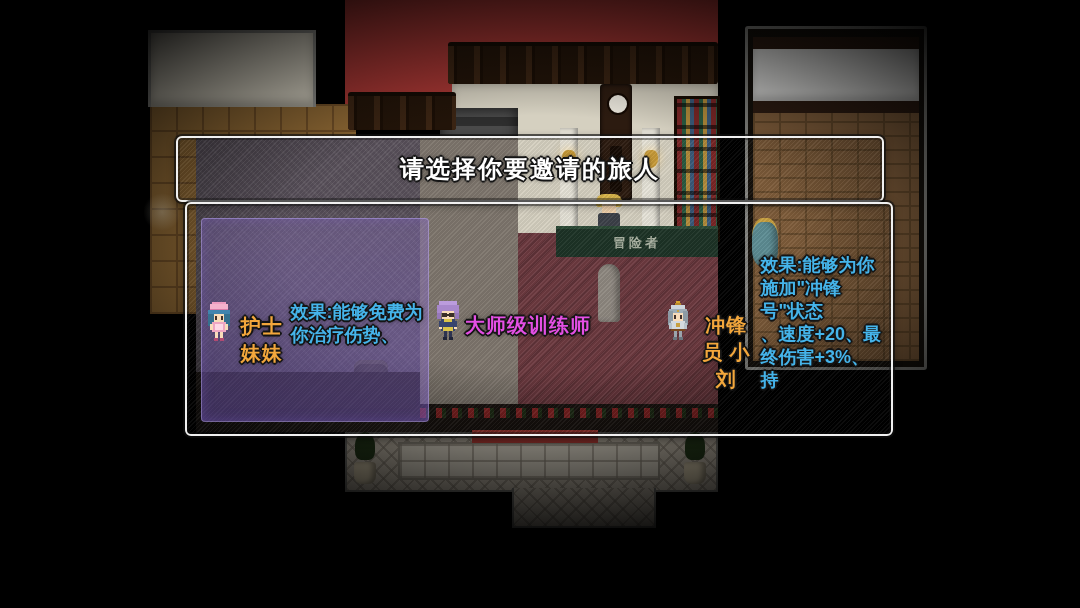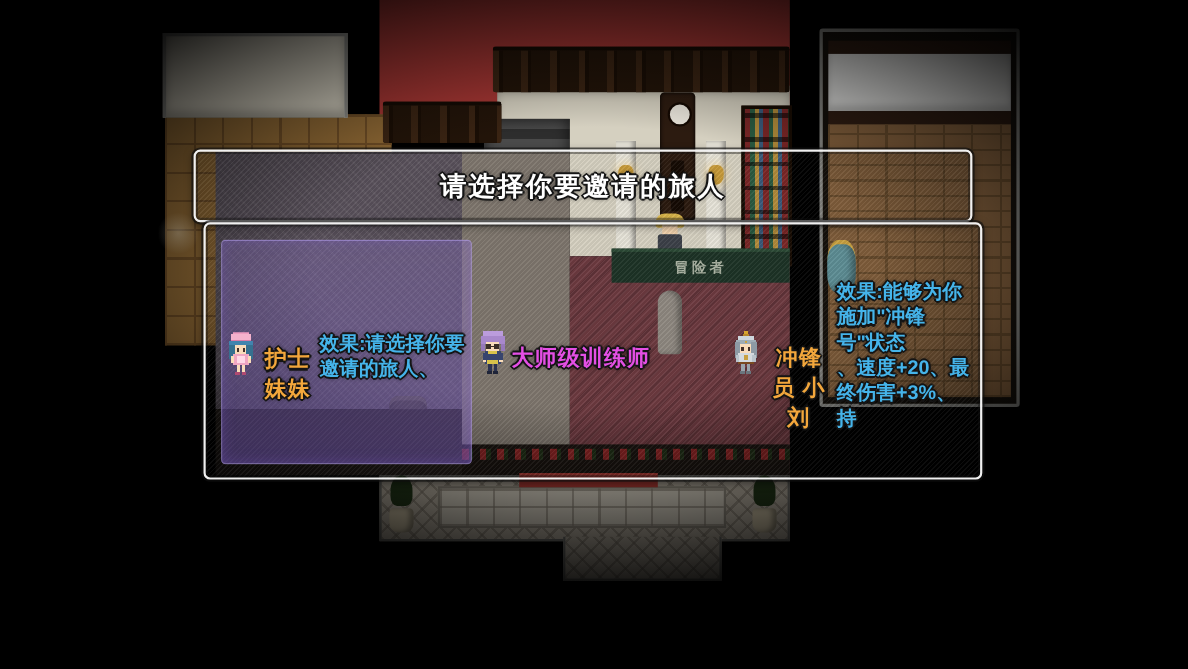--- a/index.html
+++ b/index.html
@@ -175,21 +175,21 @@
           <rect x="4" y="11" width="1.5" height="3" fill="#f9dcba"></rect>
           <rect x="11.5" y="11" width="1.5" height="3" fill="#f9dcba"></rect>
           <rect x="6.5" y="15" width="1.5" height="3" fill="#f9dcba"></rect>
           <rect x="9" y="15" width="1.5" height="3" fill="#f9dcba"></rect>
           <rect x="6" y="18" width="2.2" height="1.6" fill="#b04a72"></rect>
           <rect x="8.8" y="18" width="2.2" height="1.6" fill="#b04a72"></rect>
         </svg>
       </div>
       <div class="opt-name otl" style="color: rgb(243, 167, 60);">护士妹妹</div>
       <div class="opt-desc otl" style="color: rgb(69, 180, 234);">
-        <div>效果:请选择你要邀请的旅人、</div>
+        <div>效果:能够免费为你治疗伤势、</div>
         <div></div>
       </div>
     </div>
 
     <div class="option" style="left:244px;">
       <div class="sprite-box">
         <svg viewBox="0 0 17 23" shape-rendering="crispEdges" aria-hidden="true">
           <rect x="4" y="0" width="9" height="3" fill="#bb9cdd"></rect>
           <rect x="3" y="2" width="11" height="4" fill="#a888cc"></rect>
           <rect x="3" y="6" width="2" height="3" fill="#9678ba"></rect>

